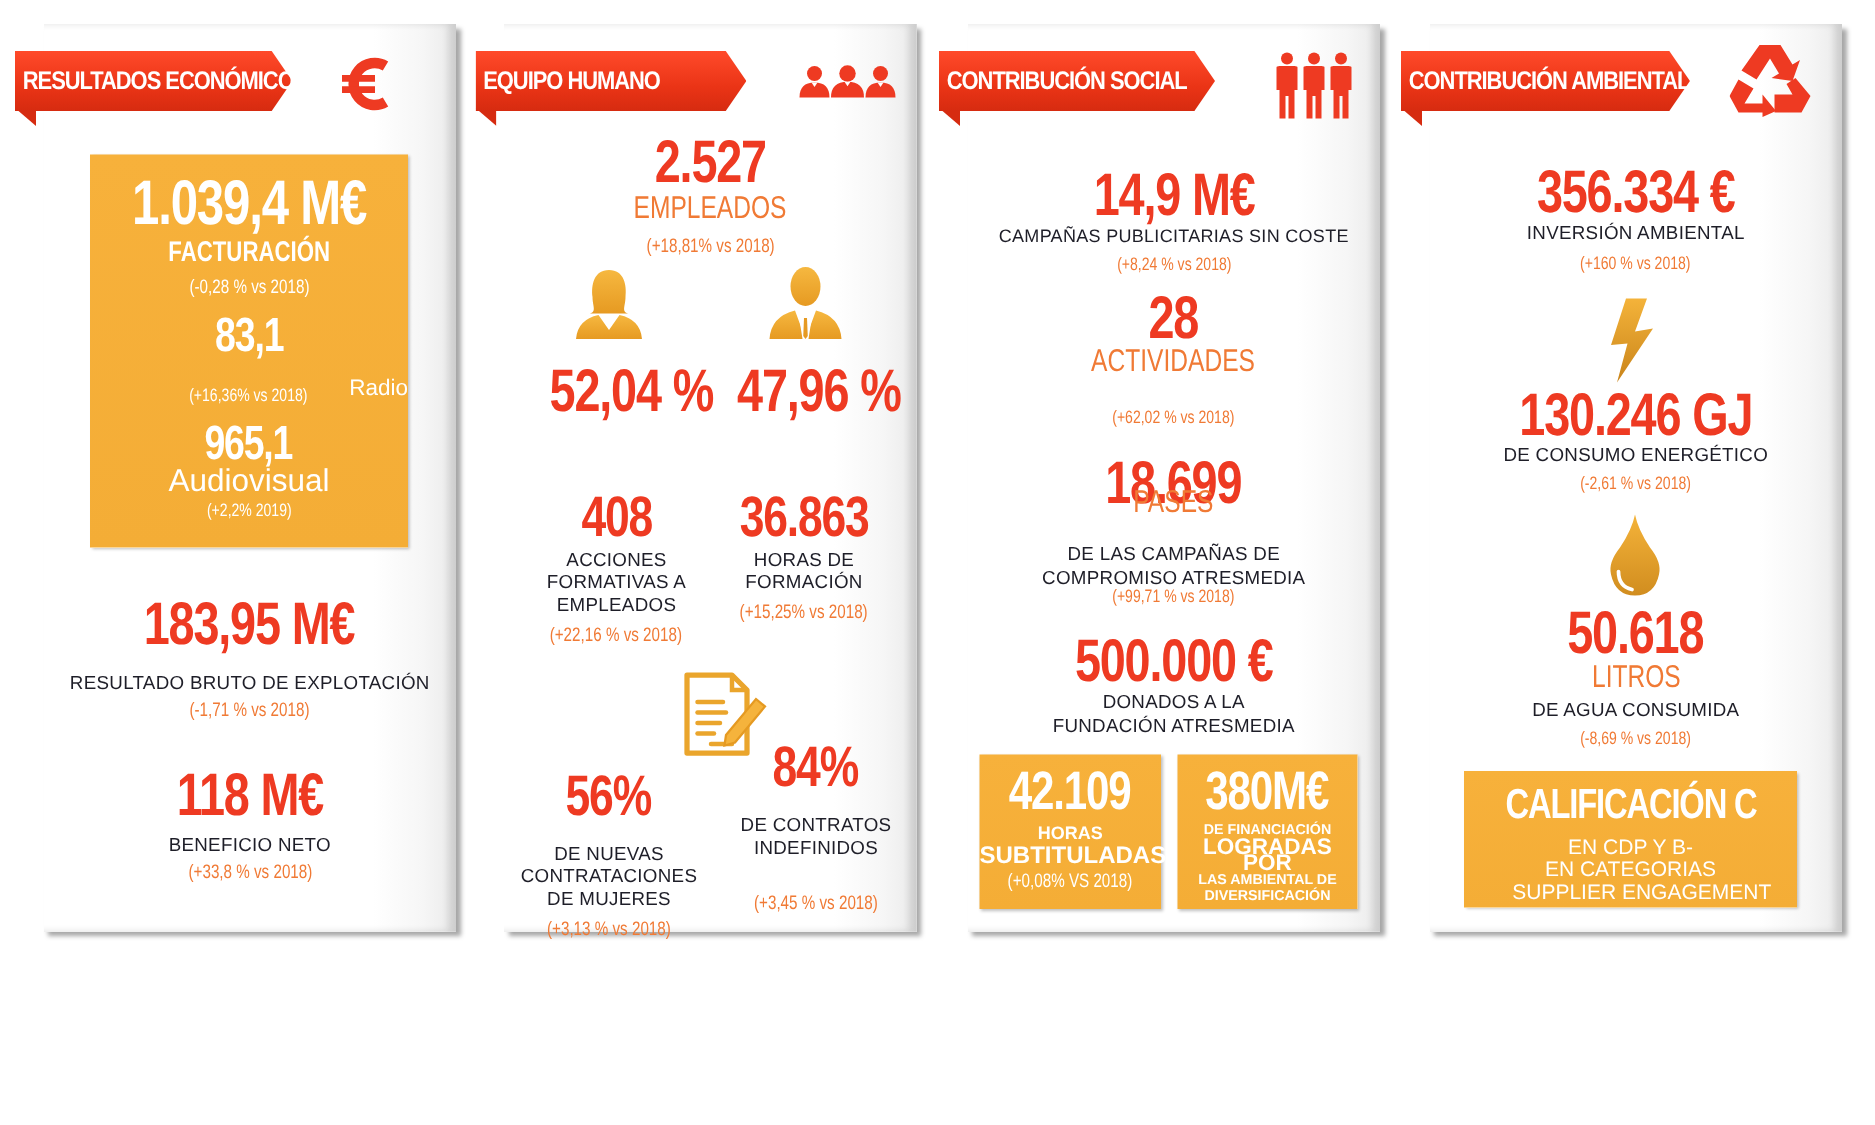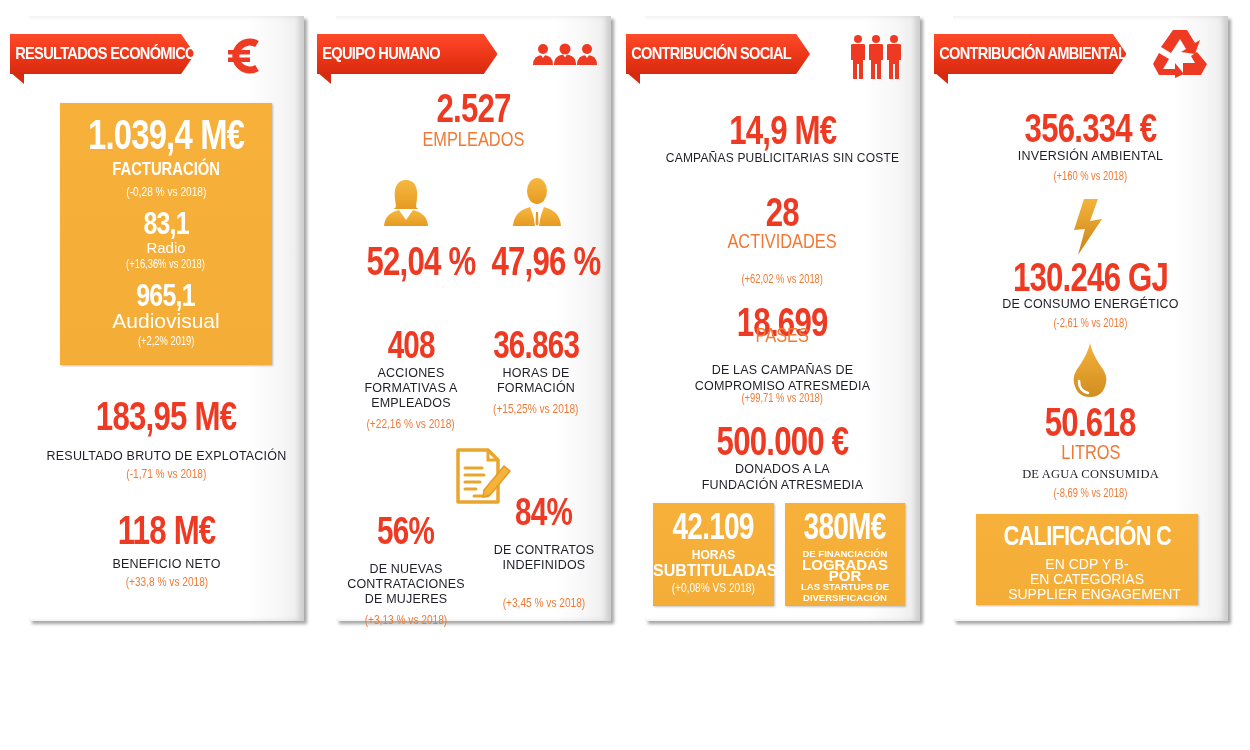--- a/index.html
+++ b/index.html
@@ -55,21 +55,21 @@
       <rect x="1" y="14" width="22" height="4.5" fill="#ee3a22"></rect>
       <rect x="1" y="21.5" width="22" height="4.5" fill="#ee3a22"></rect>
     </svg>
   </div>
 
   <div class="gold" style="left:31px; top:87px; width:212px; height:262px;">
     <div class="center" style="top:12px;"><span class="cond big-w" style="font-size:42px;">1.039,4 M€</span></div>
     <div class="center" style="top:56px;"><span class="cond" style="color:#fff;font-weight:bold;font-size:19px;line-height:20px;">FACTURACIÓN</span></div>
     <div class="center" style="top:79px;"><span class="cond chg-w">(-0,28 % vs 2018)</span></div>
     <div class="center" style="top:104px;"><span class="cond big-w" style="font-size:32px;line-height:32px;">83,1</span></div>
-    <div class="center" style="top:136px;"><span style="color:#fff;font-size:15px;line-height:16px;">Radio</span></div>
+    <div class="center" style="top:147px;text-align:right;"><span style="color:#fff;font-size:15px;line-height:16px;">Radio</span></div>
     <div class="center" style="top:151px;"><span class="cond chg-w" style="font-size:12px;">(+16,36% vs 2018)</span></div>
     <div class="center" style="top:176px;"><span class="cond big-w" style="font-size:32px;line-height:32px;">965,1</span></div>
     <div class="center" style="top:210px;"><span style="color:#fff;font-size:21px;line-height:16px;">Audiovisual</span></div>
     <div class="center" style="top:228px;"><span class="cond chg-w" style="font-size:12px;">(+2,2% 2019)</span></div>
   </div>
 
   <div class="center" style="top:380px;"><span class="cond big">183,95 M€</span></div>
   <div class="center" style="top:430px;"><span class="lbl">RESULTADO BRUTO DE EXPLOTACIÓN</span></div>
   <div class="center" style="top:448px;"><span class="cond chg">(-1,71 % vs 2018)</span></div>
 
@@ -94,20 +94,21 @@
       <g fill="#fff">
           <path d="M9 13 L11 16 L13 13 Z"></path>
           <path d="M31 12.5 L33 15.5 L35 12.5 Z"></path>
           <path d="M53 13 L55 16 L57 13 Z"></path>
         </g>
     </svg>
   </div>
 
   <div class="center" style="top:72px;"><span class="cond big">2.527</span></div>
   <div class="center" style="top:112px;"><span class="cond unit">EMPLEADOS</span></div>
+  <div class="center" style="top:139px;"><span class="cond chg">(+18,81% vs 2018)</span></div>
 
   <div style="position:absolute; left:45px; top:162px;">
     <svg width="50" height="50" viewBox="0 0 50 50">
       <defs>
           <linearGradient id="gw" x1="0" y1="0" x2="0" y2="1">
             <stop offset="0" stop-color="#f6b840"></stop>
             <stop offset="1" stop-color="#e69a22"></stop>
           </linearGradient>
         </defs>
       <path d="M25 2 C15 2 13 12 14 20 C14 26 17 30 12 31 L38 31 C33 30 36 26 36 20 C37 12 35 2 25 2 Z" fill="url(#gw)"></path>
@@ -188,20 +189,21 @@
         <circle cx="26" cy="5" r="4"></circle>
           <path d="M19 11 Q19 10 21 10 L31 10 Q33 10 33 11 L33 26 L31 26 L31 45 L27 45 L27 30 L25 30 L25 45 L21 45 L21 26 L19 26 Z"></path>
         <circle cx="44" cy="5" r="4"></circle>
           <path d="M37 11 Q37 10 39 10 L49 10 Q51 10 51 11 L51 26 L49 26 L49 45 L45 45 L45 30 L43 30 L43 45 L39 45 L39 26 L37 26 Z"></path>
       </g>
     </svg>
   </div>
 
   <div class="center" style="top:94px;"><span class="cond big">14,9 M€</span></div>
   <div class="center" style="top:132px;"><span class="lbl" style="font-size:12px;">CAMPAÑAS PUBLICITARIAS SIN COSTE</span></div>
+  <div class="center" style="top:151px;"><span class="cond chg" style="font-size:12px;">(+8,24 % vs 2018)</span></div>
 
   <div class="center" style="top:176px;"><span class="cond big">28</span></div>
   <div class="center" style="top:214px;"><span class="cond unit">ACTIVIDADES</span></div>
   <div class="center" style="top:253px;"><span class="cond chg" style="font-size:12px;">(+62,02 % vs 2018)</span></div>
 
   <div class="center" style="top:286px;"><span class="cond big">18.699</span></div>
   <div class="center" style="top:308px;text-align:center;"><span class="cond unit">PASES</span></div>
   <div class="center" style="top:344px;"><span class="lbl">DE LAS CAMPAÑAS DE</span></div>
   <div class="center" style="top:360px;"><span class="lbl">COMPROMISO ATRESMEDIA</span></div>
   <div class="center" style="top:372px;"><span class="cond chg" style="font-size:12px;">(+99,71 % vs 2018)</span></div>
@@ -213,21 +215,21 @@
   <div class="gold" style="left:8px; top:487px; width:121px; height:103px; text-align:center;">
     <div style="margin-top:6px;"><span class="cond big-w" style="font-size:36px;line-height:36px;">42.109</span></div>
     <div class="lbl-w" style="margin-top:3px;font-size:12px;">HORAS</div>
     <div class="lbl-w" style="font-size:16px;">SUBTITULADAS</div>
     <div><span class="cond chg-w">(+0,08% VS 2018)</span></div>
   </div>
   <div class="gold" style="left:140px; top:487px; width:120px; height:103px; text-align:center;">
     <div style="margin-top:6px;"><span class="cond big-w" style="font-size:36px;line-height:36px;">380M€</span></div>
     <div class="lbl-w" style="margin-top:3px;font-size:9.5px;line-height:11px;">DE FINANCIACIÓN</div>
     <div class="lbl-w" style="font-size:15px;line-height:11px;">LOGRADAS POR</div>
-    <div class="lbl-w" style="font-size:9.5px;line-height:11px;">LAS STARTUPS DE</div>
+    <div class="lbl-w" style="font-size:9.5px;line-height:11px;">LAS AMBIENTAL DE</div>
     <div class="lbl-w" style="font-size:9.5px;line-height:11px;">DIVERSIFICACIÓN</div>
   </div>
 </div>
 
 <div class="card" id="card-amb">
   <div class="banner-tail-fill"></div>
   <div class="banner" style="width:224px;">CONTRIBUCIÓN AMBIENTAL</div>
   <div class="head-icon" style="left:200px; top:10px;">
     <svg width="56" height="52" viewBox="0 0 56 52">
       <g fill="#ee3a22">
@@ -266,21 +268,21 @@
             <stop offset="1" stop-color="#d18d1f"></stop>
           </linearGradient>
         </defs>
       <path d="M20 2 Q22 12 30 24 Q38 34 36 42 Q33 56 20 56 Q7 56 4 42 Q2 34 10 24 Q18 12 20 2 Z" fill="url(#gd)"></path>
       <path d="M9 40 Q9 50 18 52" fill="none" stroke="#fff" stroke-width="2.5" stroke-linecap="round"></path>
     </svg>
   </div>
 
   <div class="center" style="top:386px;"><span class="cond big">50.618</span></div>
   <div class="center" style="top:425px;"><span class="cond unit">LITROS</span></div>
-  <div class="center" style="top:448px;font-family:Liberation Serif, serif;"><span class="lbl">DE AGUA CONSUMIDA</span></div>
+  <div class="center" style="top:448px;"><span class="lbl">DE AGUA CONSUMIDA</span></div>
   <div class="center" style="top:467px;"><span class="cond chg" style="font-size:12px;">(-8,69 % vs 2018)</span></div>
 
   <div class="gold" style="left:23px; top:498px; width:222px; height:91px; text-align:center;">
     <div style="margin-top:6px;"><span class="cond big-w" style="font-size:28px;line-height:32px;">CALIFICACIÓN C</span></div>
     <div style="color:#fff;font-size:14px;line-height:15px;margin-top:5px;">EN CDP Y B-</div>
     <div style="color:#fff;font-size:14px;line-height:15px;">EN CATEGORIAS</div>
     <div style="color:#fff;font-size:14px;line-height:15px;margin-left:15px;">SUPPLIER ENGAGEMENT</div>
   </div>
 </div>
 

